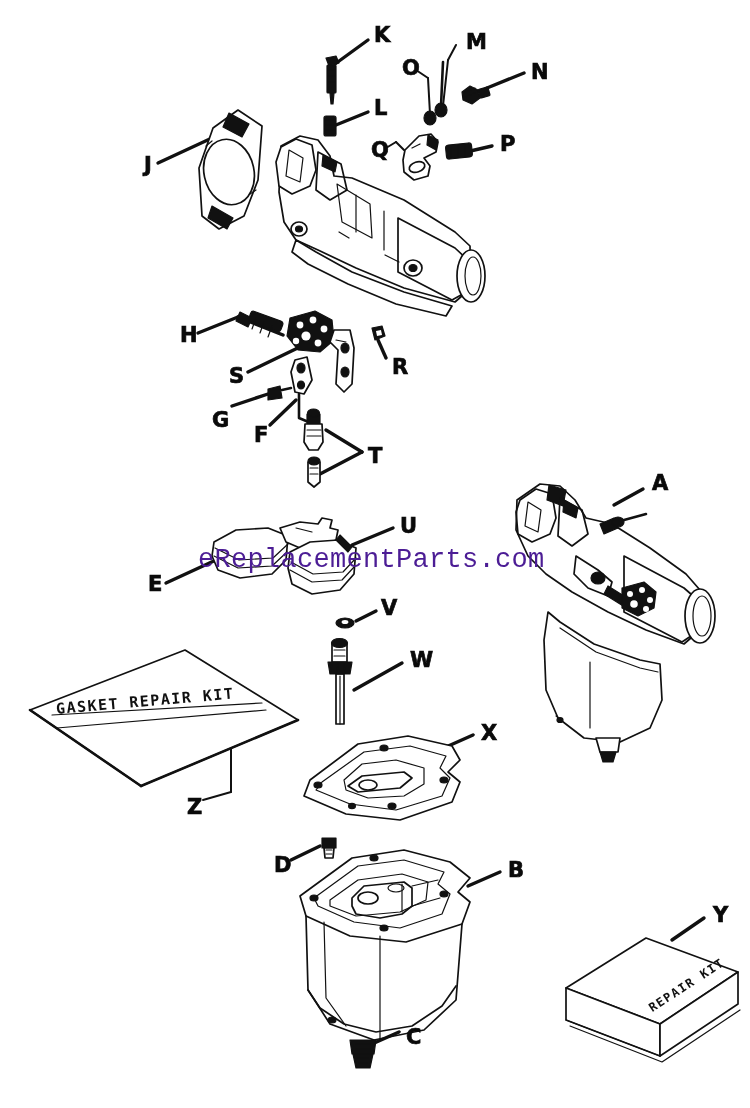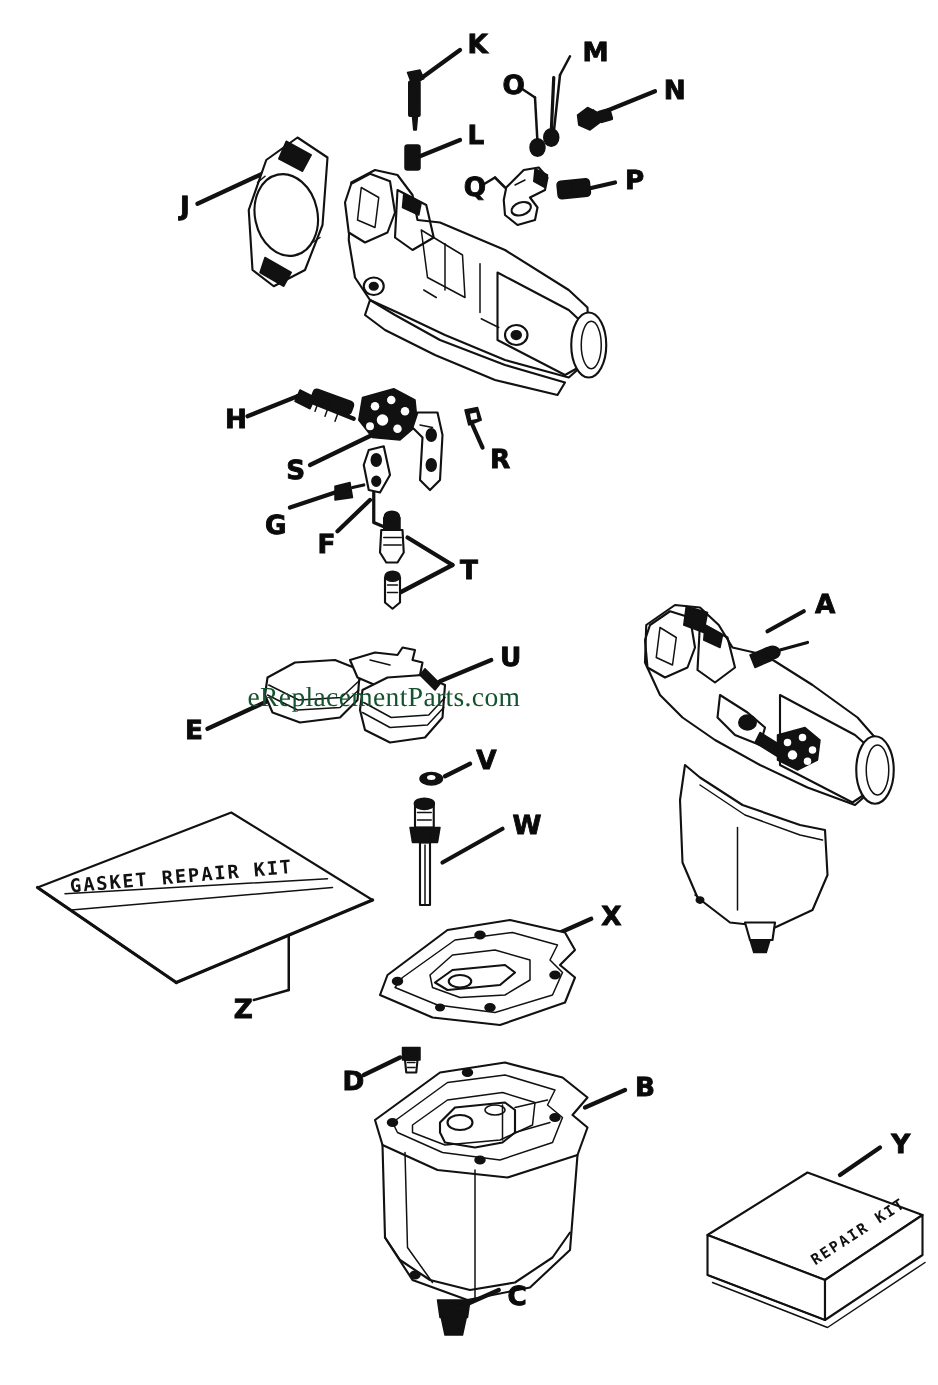--- a/index.html
+++ b/index.html
@@ -35,23 +35,23 @@
     font-weight: 700;
     font-size: 21px;
     line-height: 1;
     color: #0a0a0a;
     letter-spacing: 0px;
     -webkit-text-stroke: 0.7px #0a0a0a;
     white-space: nowrap;
   }
   .wm-text {
     position: absolute;
-    font-family: Liberation Serif, serif;
-    font-size: 22px;
-    color: #14532d;
+    font-family: Liberation Mono, monospace;
+    font-size: 27px;
+    color: #4c1d95;
     white-space: nowrap;
     letter-spacing: 0.3px;
   }
   .kit-text {
     position: absolute;
     font-family: "DejaVu Sans Mono", monospace;
     font-weight: 700;
     color: #111111;
     white-space: nowrap;
   }

